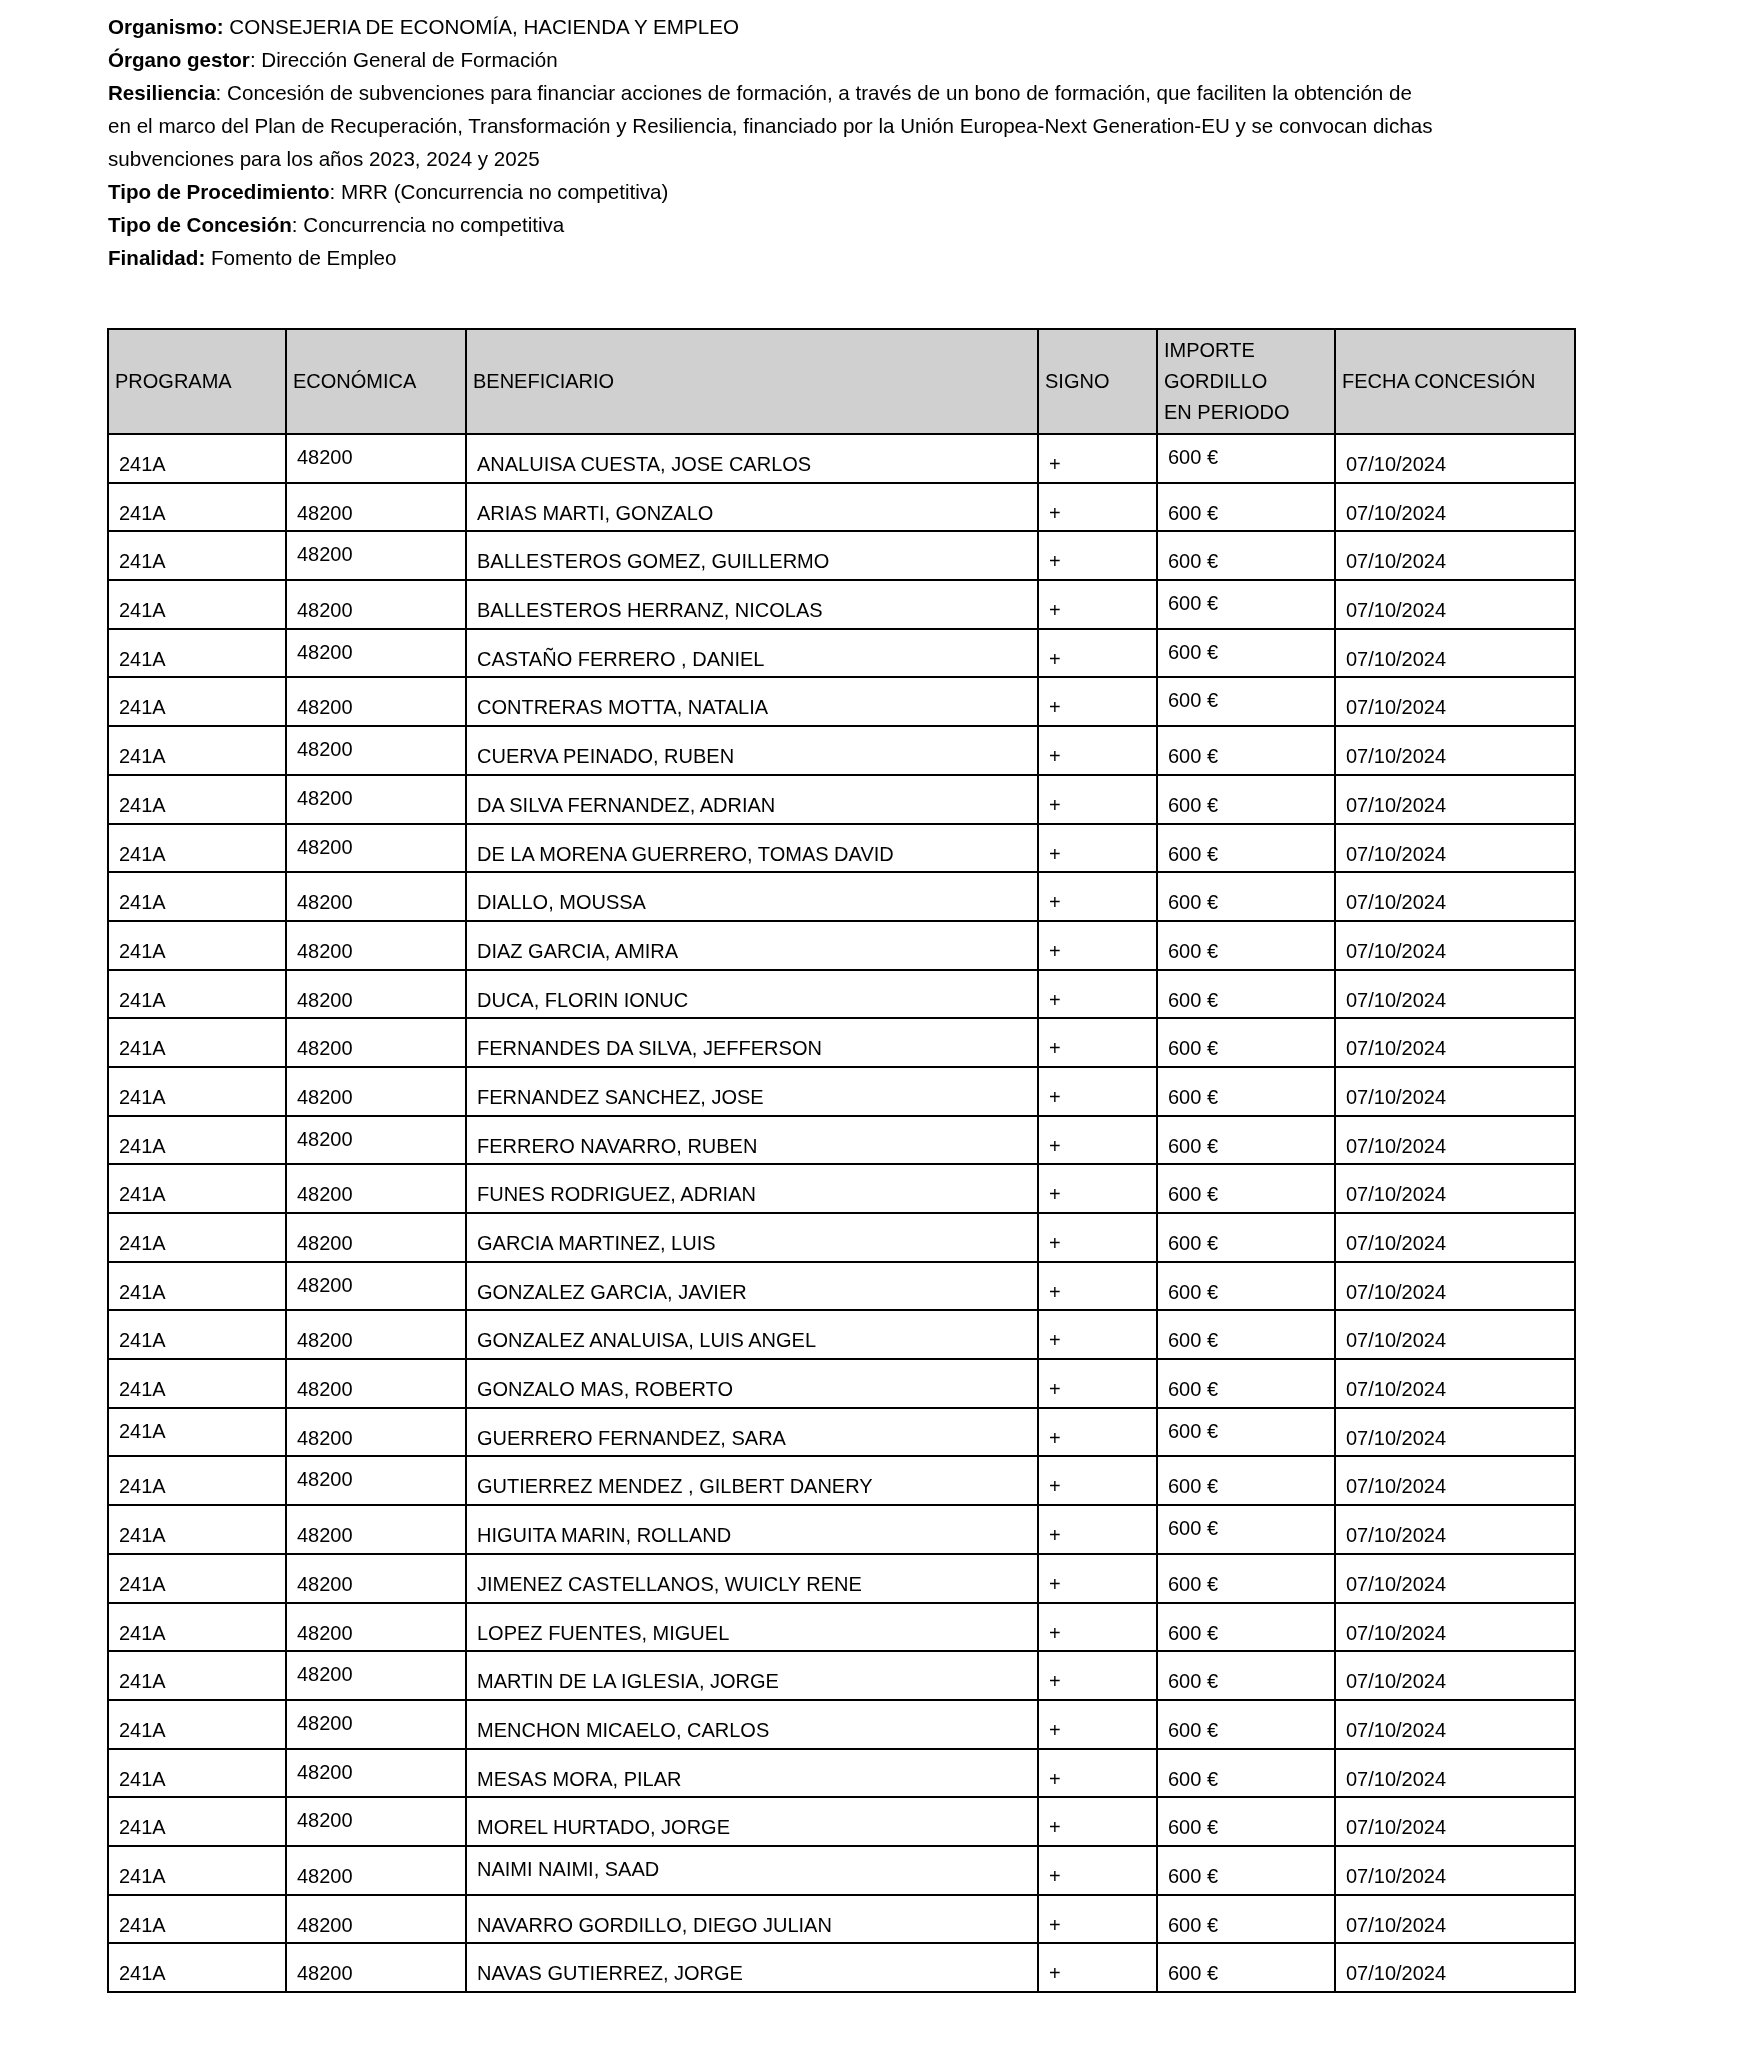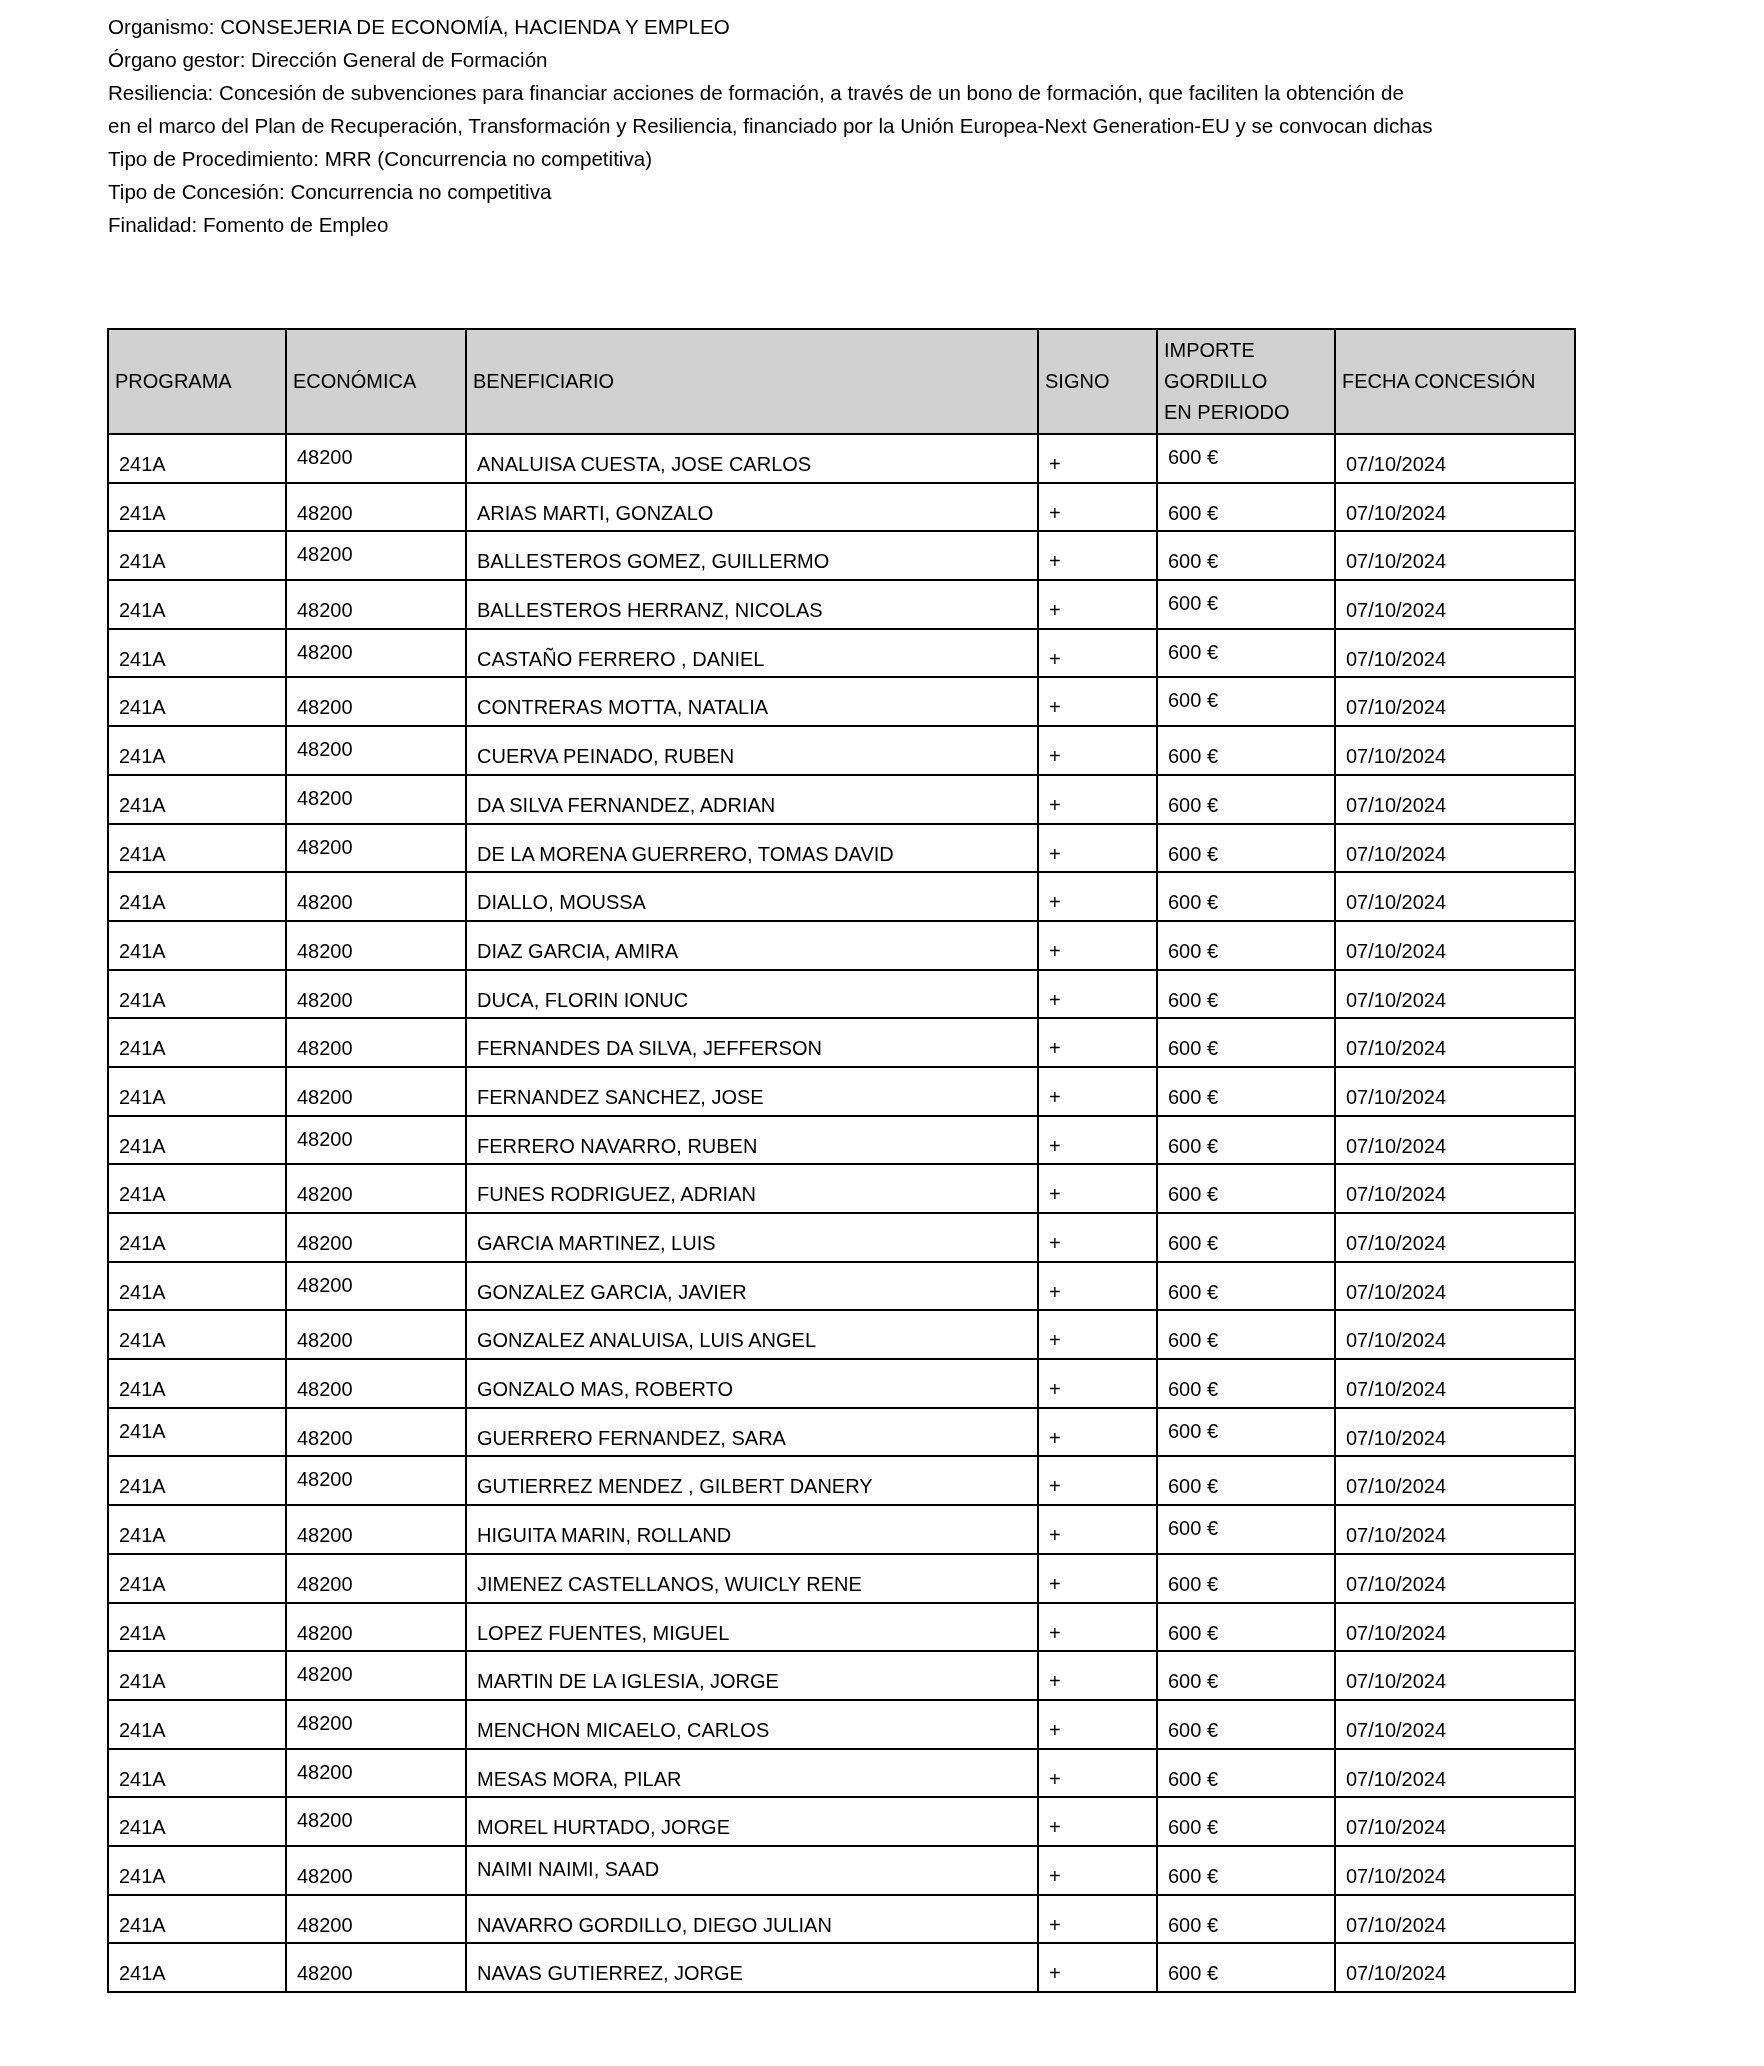--- a/index.html
+++ b/index.html
@@ -20,21 +20,21 @@
     left: 108px;
     top: 10px;
     width: 1577px;
     font-size: 20.6px;
     line-height: 33px;
   }
   .header-line {
     white-space: nowrap;
     display: block;
   }
-  .lbl { font-weight: normal; text-align: right; }
+  .lbl { font-weight: bold; text-align: right; }
 
   table.grants {
     position: absolute;
     left: 107px;
     top: 328px;
     border-collapse: collapse;
     table-layout: fixed;
     width: 1466px;
     font-size: 20px;
   }
@@ -74,20 +74,21 @@
   col.c-fec  { width: 240px; }
 </style>
 </head>
 <body>
 
 <div class="header-block">
   <span class="header-line"><span class="lbl">Organismo:</span><span> CONSEJERIA DE ECONOMÍA, HACIENDA Y EMPLEO</span></span>
   <span class="header-line"><span class="lbl">Órgano gestor</span><span>: Dirección General de Formación</span></span>
   <span class="header-line"><span class="lbl">Resiliencia</span><span>: Concesión de subvenciones para financiar acciones de formación, a través de un bono de formación, que faciliten la obtención de</span></span>
   <span class="header-line">en el marco del Plan de Recuperación, Transformación y Resiliencia, financiado por la Unión Europea-Next Generation-EU y se convocan dichas</span>
+  <span class="header-line">subvenciones para los años 2023, 2024 y 2025</span>
   <span class="header-line"><span class="lbl">Tipo de Procedimiento</span><span>: MRR (Concurrencia no competitiva)</span></span>
   <span class="header-line"><span class="lbl">Tipo de Concesión</span><span>: Concurrencia no competitiva</span></span>
   <span class="header-line"><span class="lbl">Finalidad:</span><span> Fomento de Empleo</span></span>
 </div>
 
 <table class="grants">
   <colgroup>
     <col class="c-prog">
       <col class="c-eco">
       <col class="c-ben">

